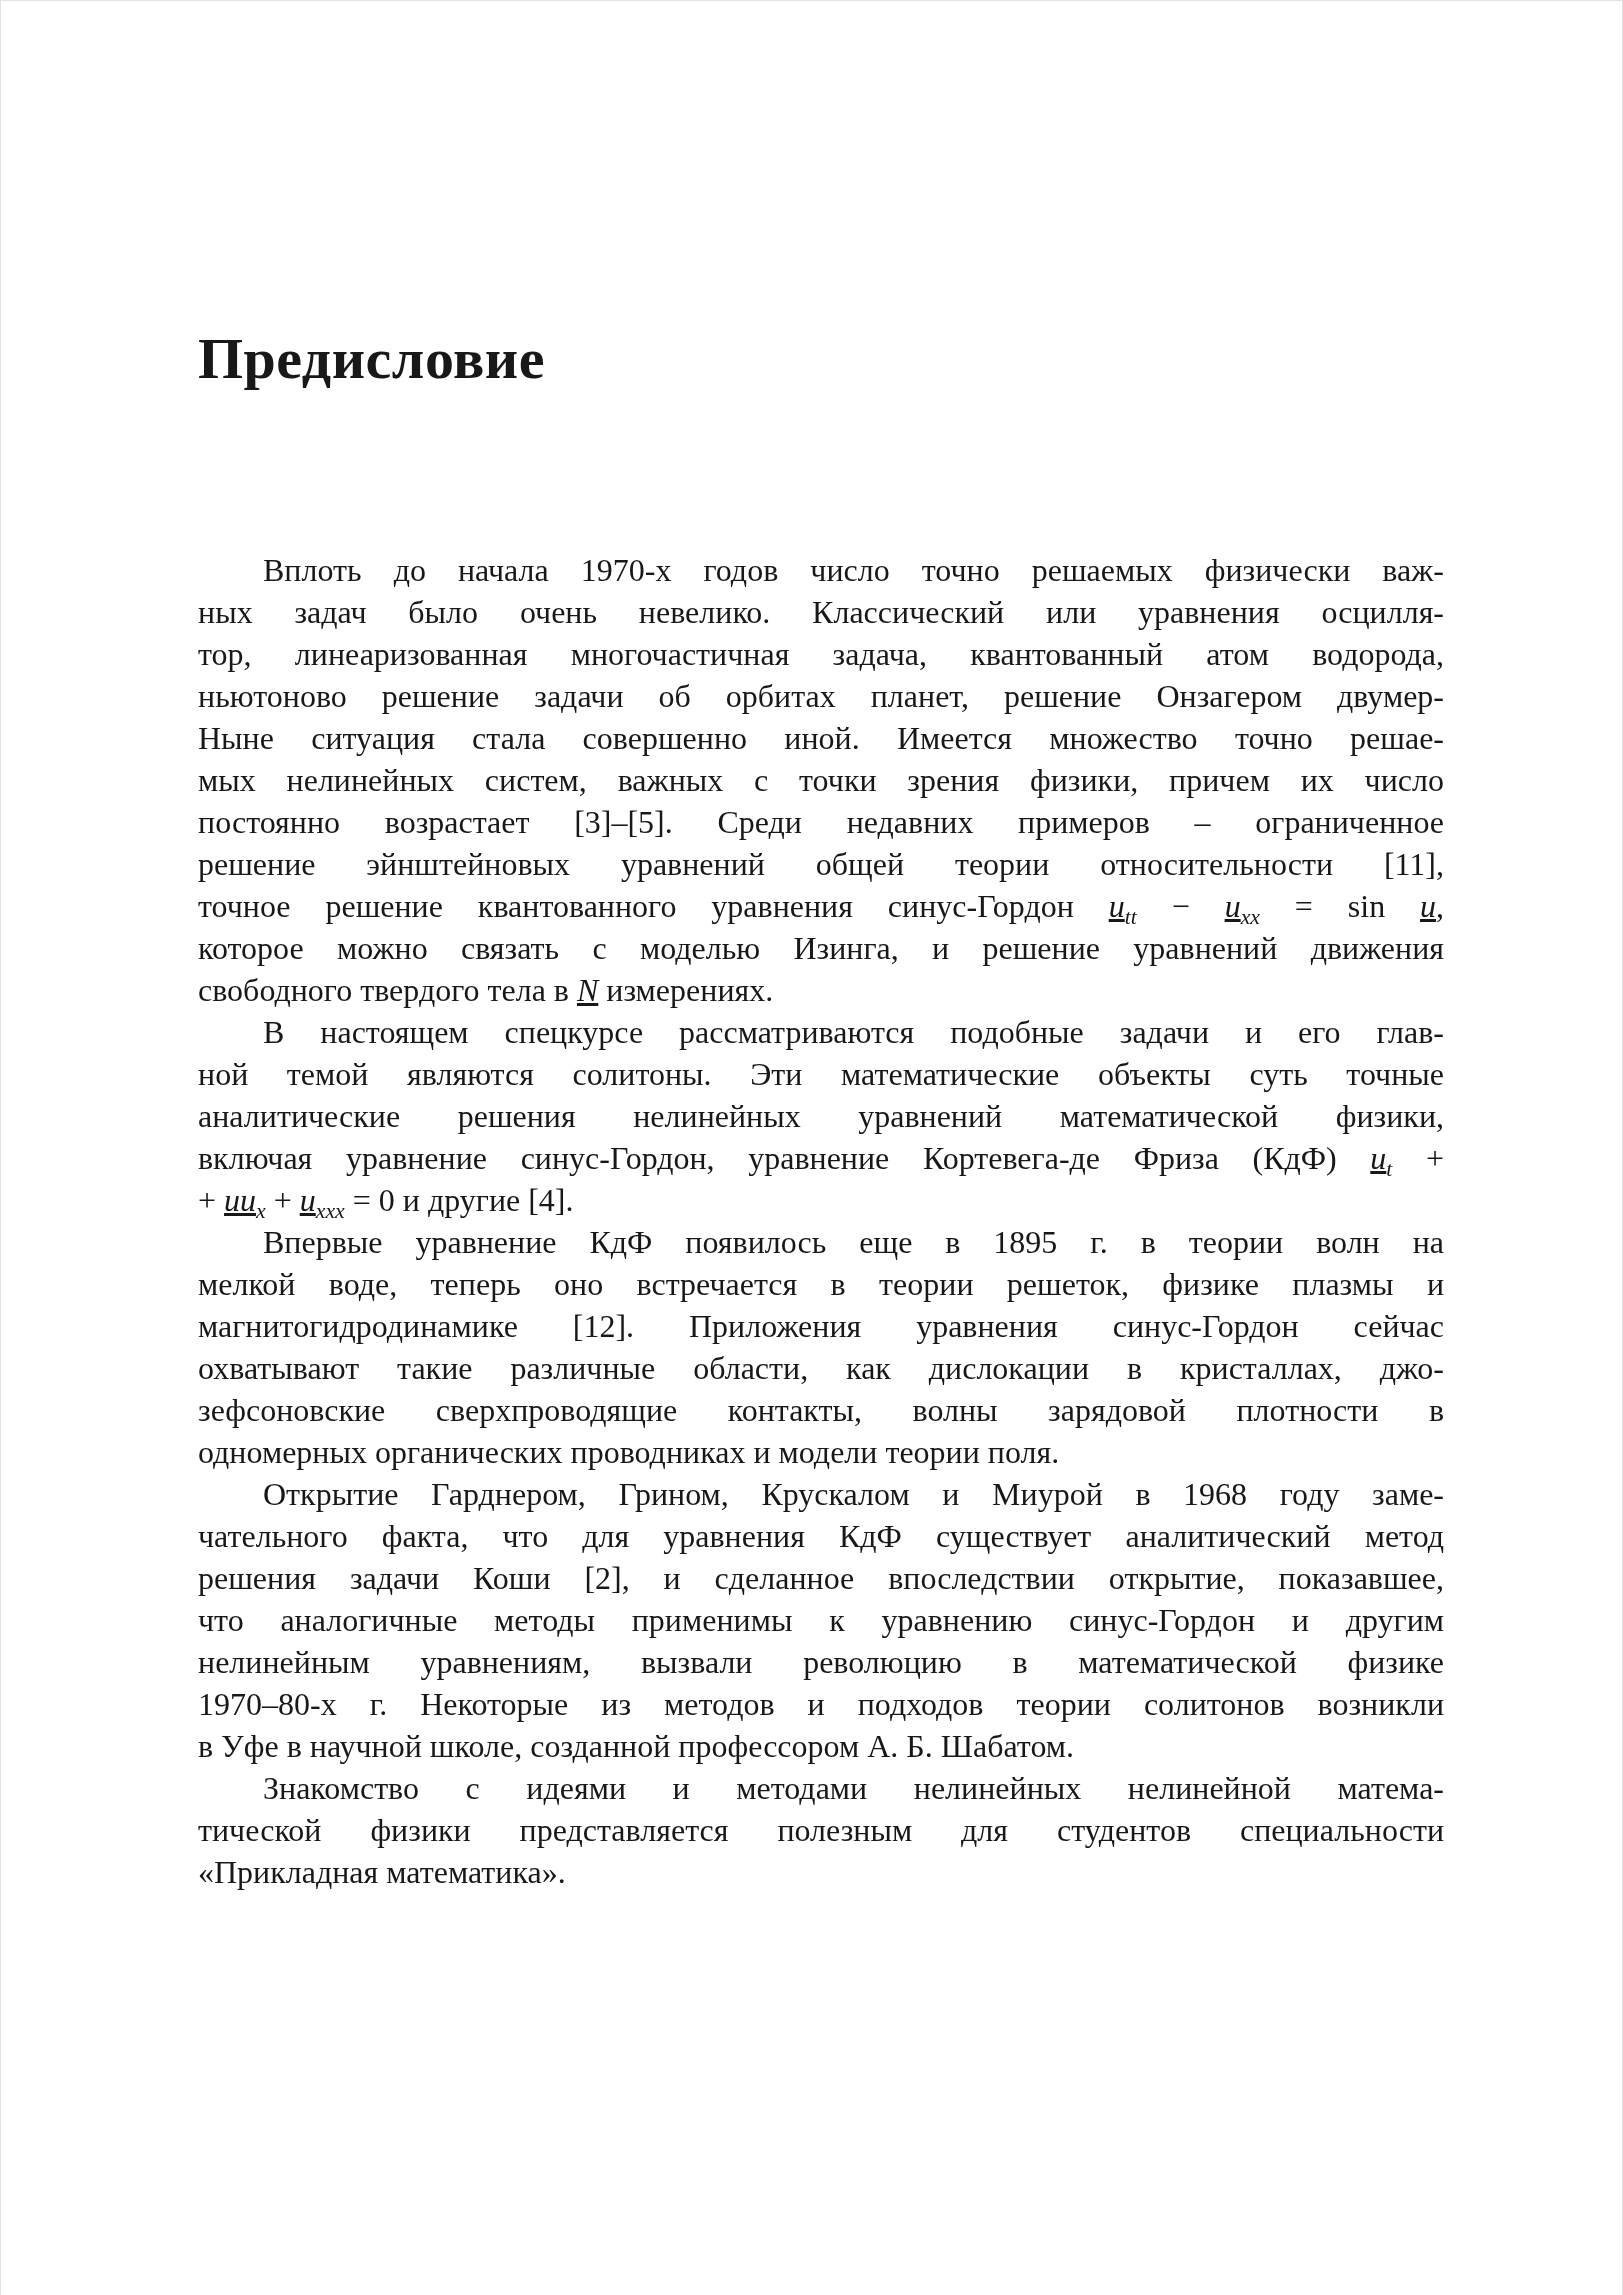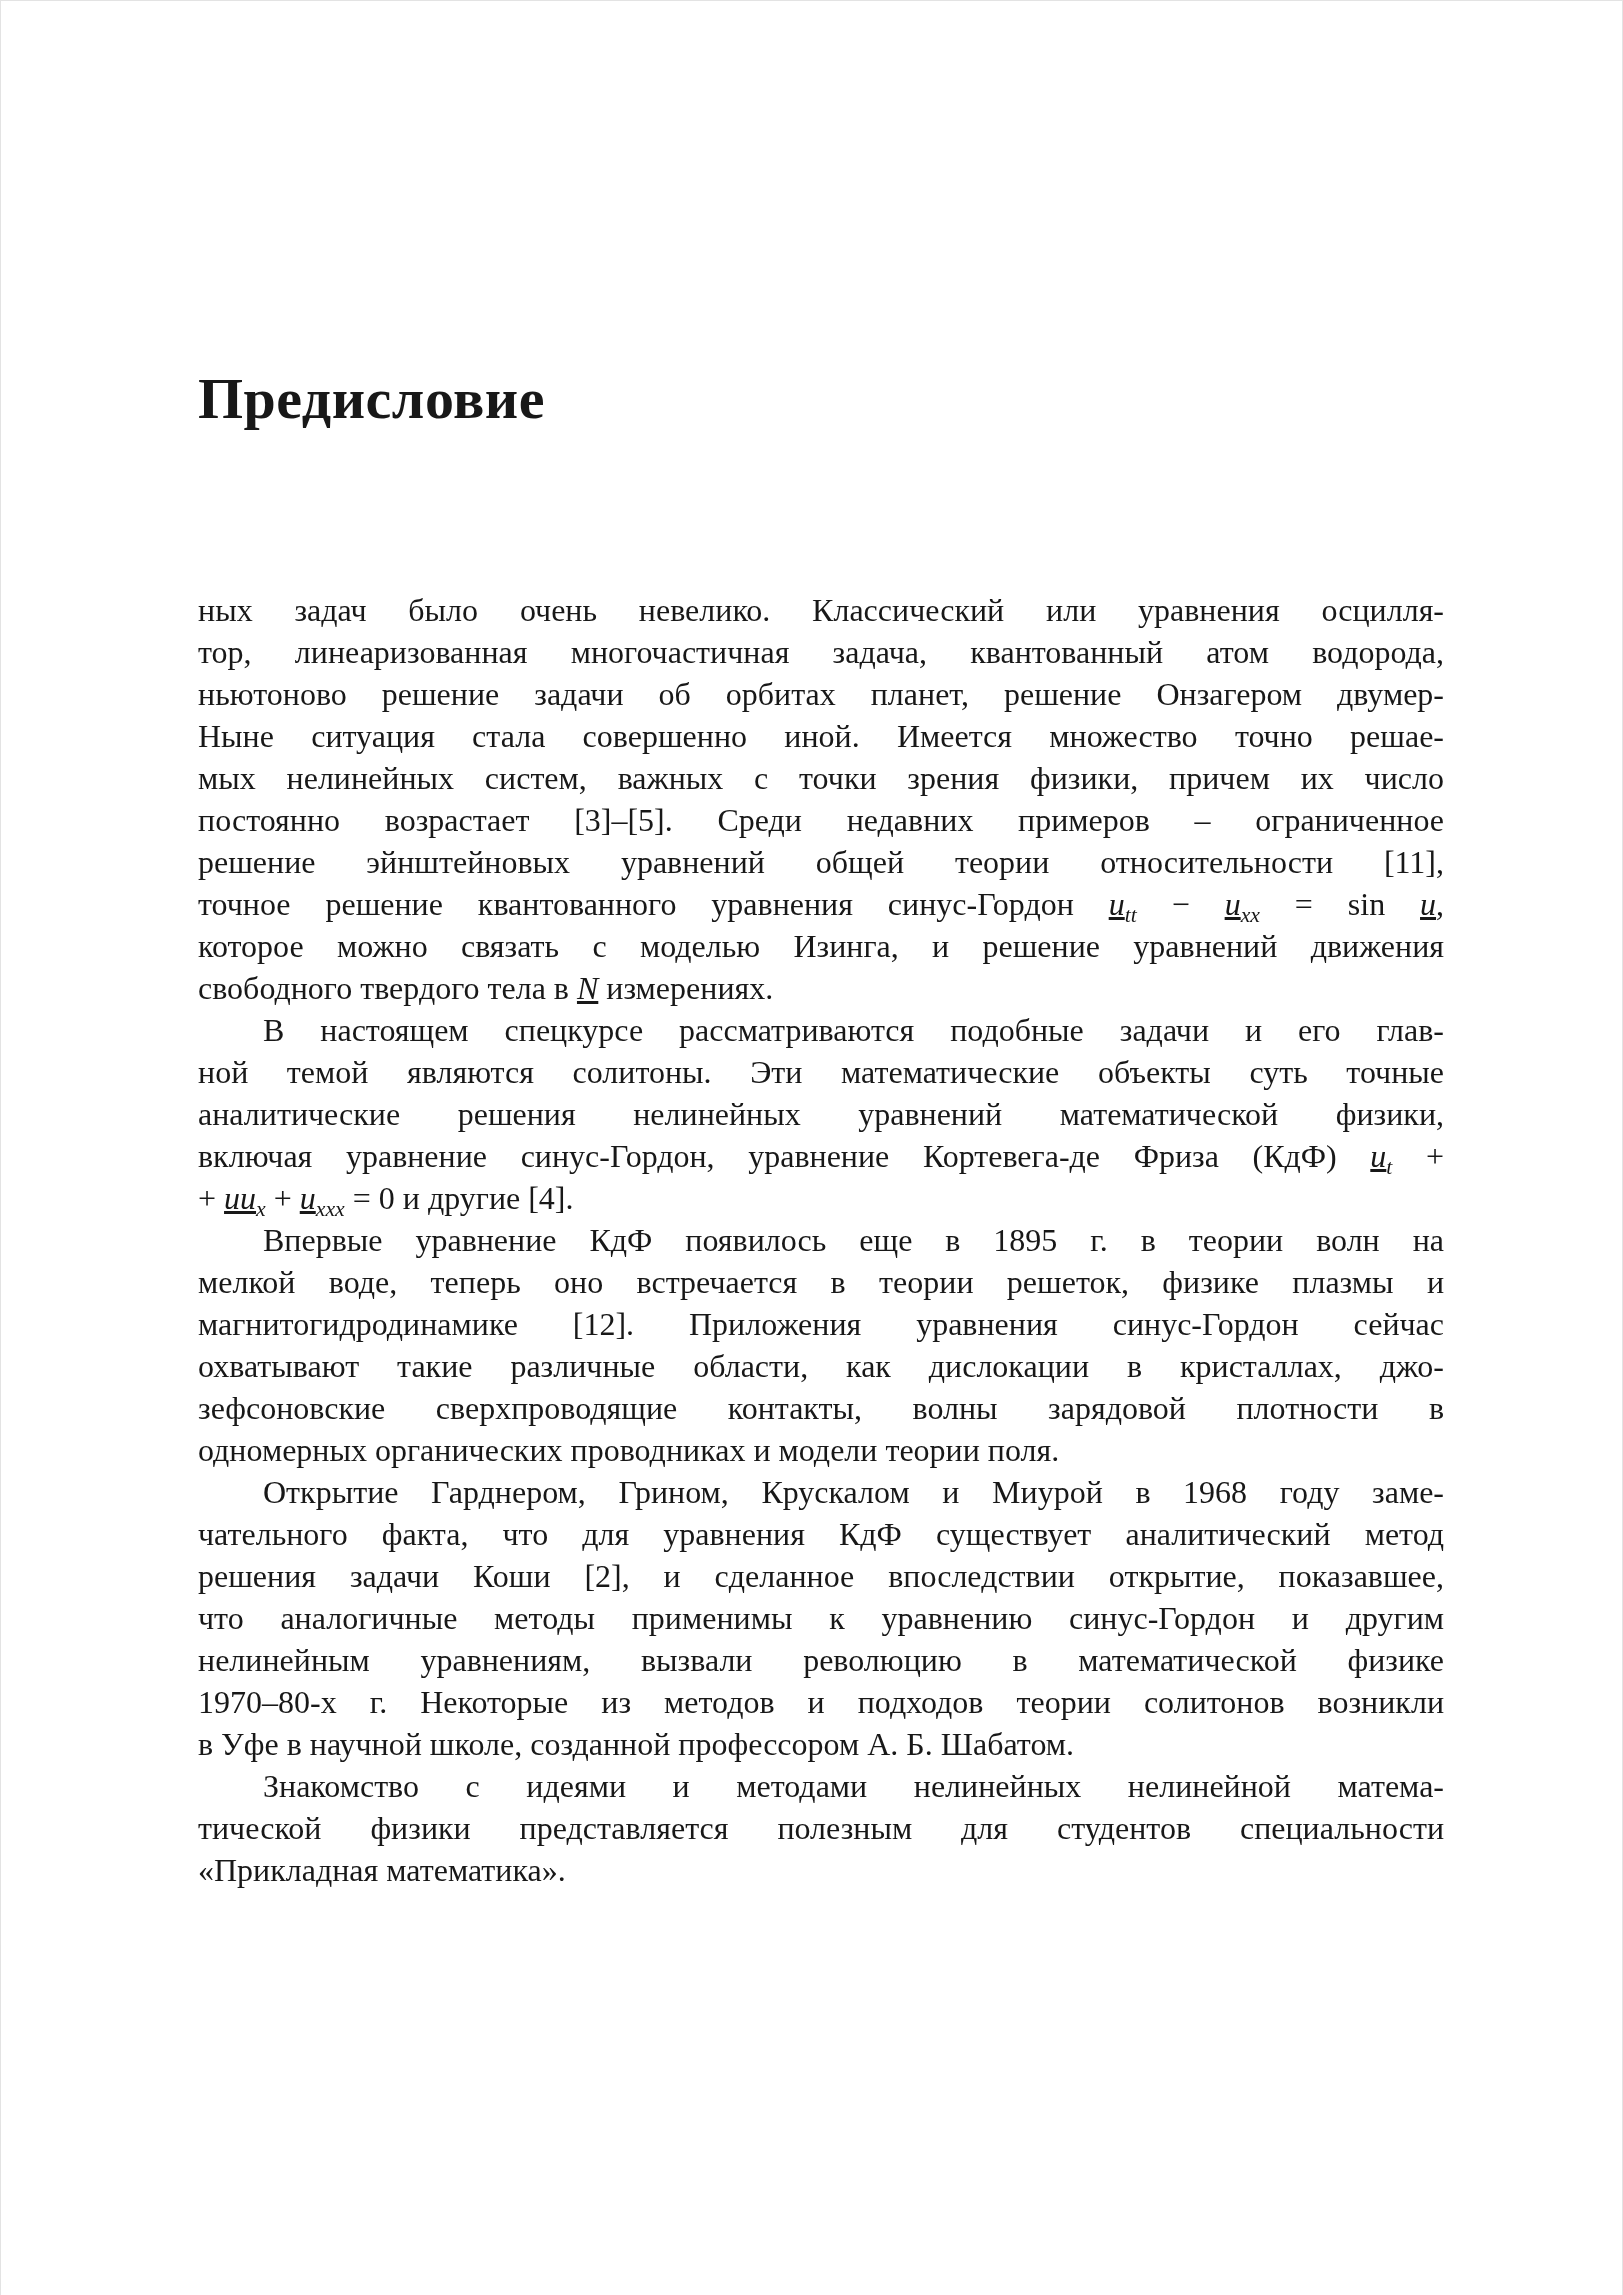--- a/index.html
+++ b/index.html
@@ -13,21 +13,21 @@
     height: 2294px;
     background: #ffffff;
     border: 0.9px solid #e3e3e3;
     overflow: hidden;
     font-family: "Liberation Serif", "DejaVu Serif", serif;
     color: #181818;
   }
   .content {
     position: absolute;
     left: 197px;
-    top: 366px;
+    top: 326px;
     width: 1246px;
   }
   .doc-title {
     font-size: 58px;
     font-weight: bold;
     line-height: 1.1;
     margin: 0 0 158px 0;
     letter-spacing: 0.5px;
   }
   .body-text {
@@ -60,20 +60,21 @@
   }
 </style>
 </head>
 <body>
 
 <div class="page">
   <div class="content">
     <h1 class="doc-title">Предисловие</h1>
     <div class="body-text">
         <div class="paragraph">
+          <div class="line first">Вплоть до начала 1970-х годов число точно решаемых физически важ-</div>
           <div class="line">ных задач было очень невелико. Классический или уравнения осцилля-</div>
           <div class="line">тор, линеаризованная многочастичная задача, квантованный атом водорода,</div>
           <div class="line">ньютоново решение задачи об орбитах планет, решение Онзагером двумер-</div>
           <div class="line">Ныне ситуация стала совершенно иной. Имеется множество точно решае-</div>
           <div class="line">мых нелинейных систем, важных с точки зрения физики, причем их число</div>
           <div class="line">постоянно возрастает [3]–[5]. Среди недавних примеров – ограниченное</div>
           <div class="line">решение эйнштейновых уравнений общей теории относительности [11],</div>
           <div class="line">точное решение квантованного уравнения синус-Гордон <span class="var">u<sub>tt</sub></span> − <span class="var">u<sub>xx</sub></span> = sin <span class="var">u</span>,</div>
           <div class="line">которое можно связать с моделью Изинга, и решение уравнений движения</div>
           <div class="line last">свободного твердого тела в <span class="var">N</span> измерениях.</div>

